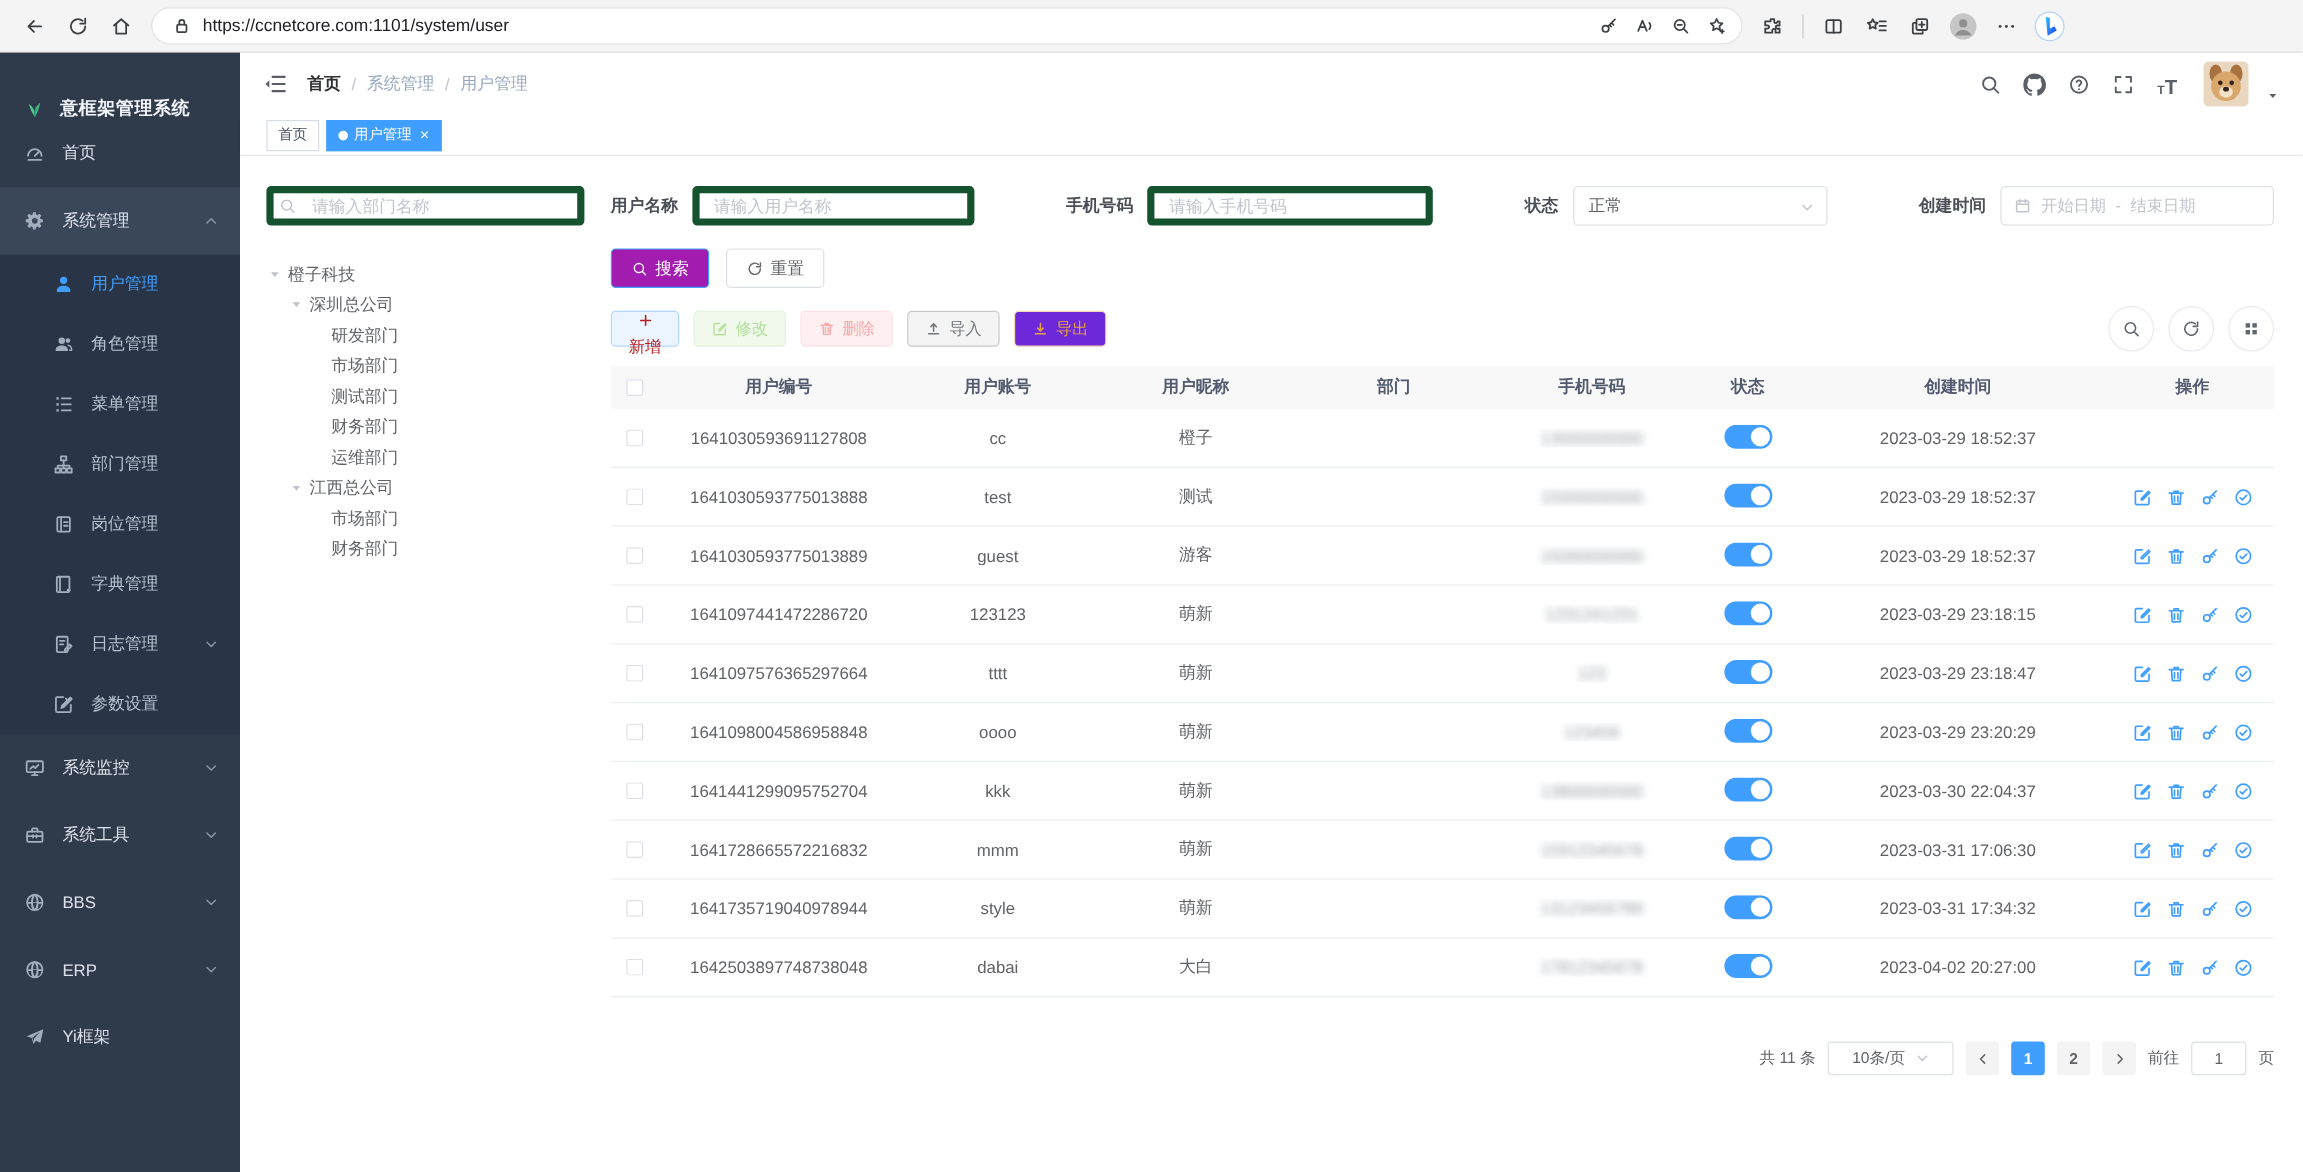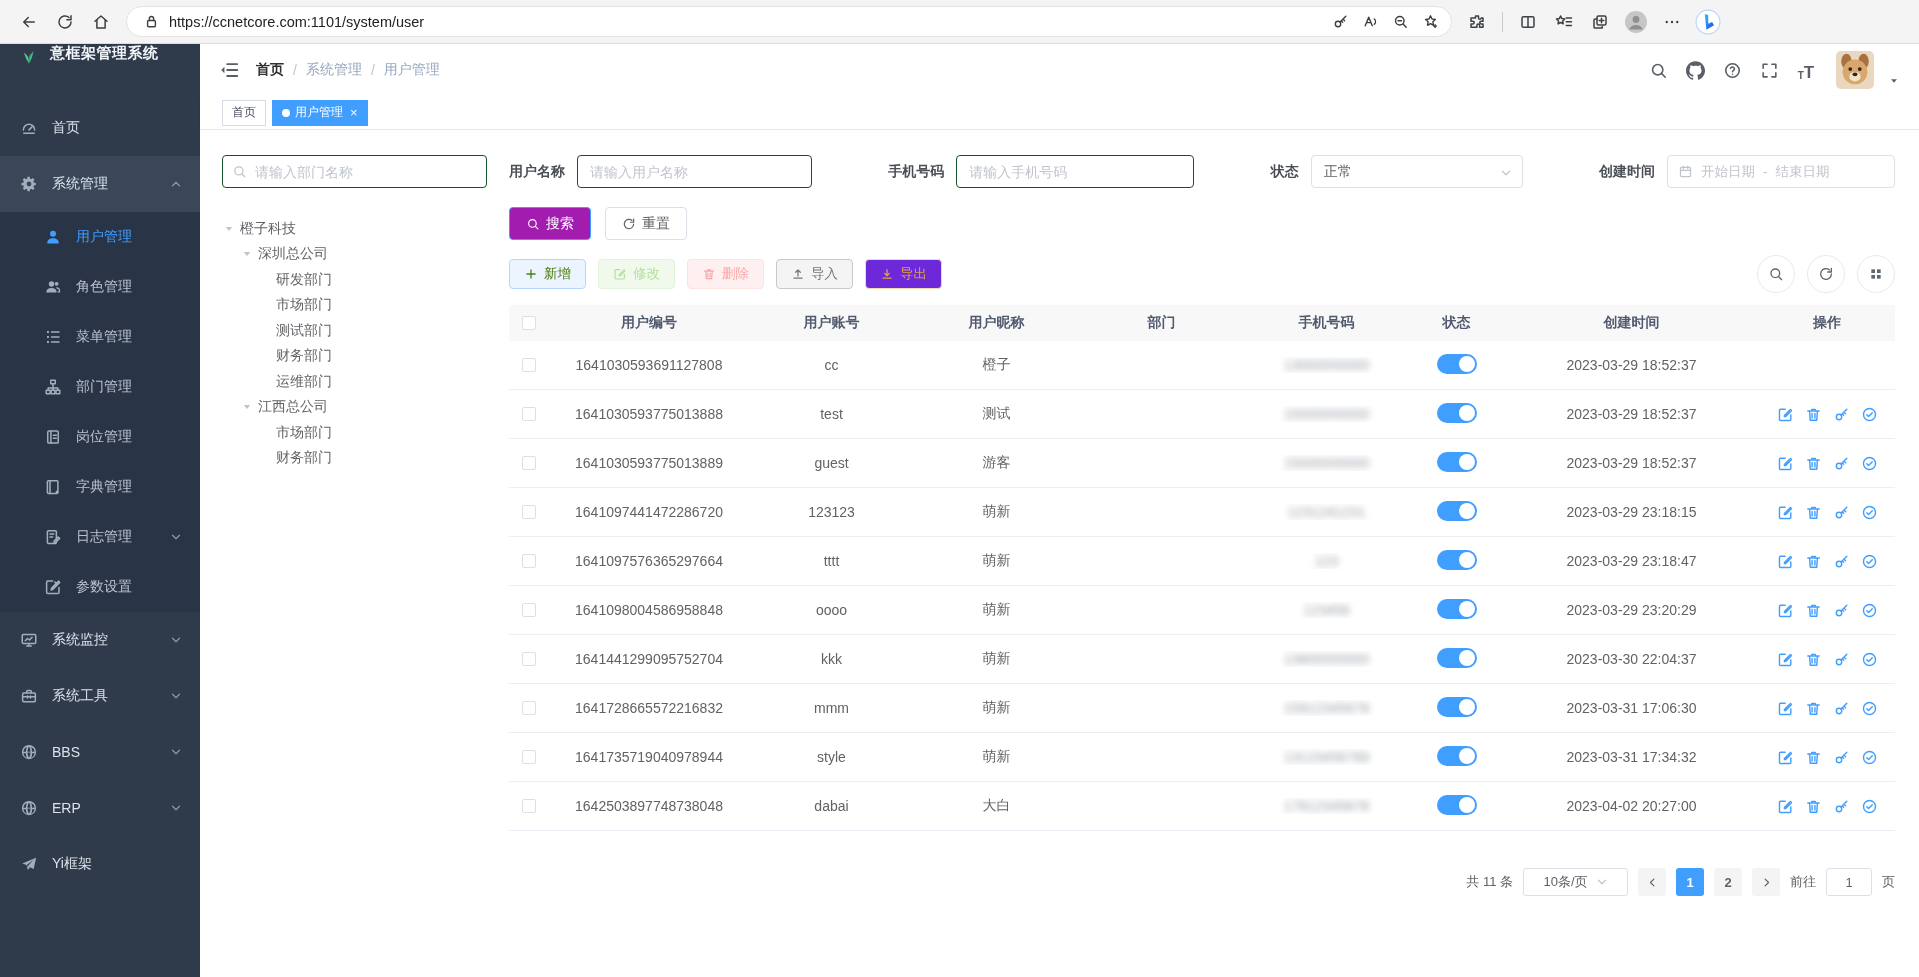--- a/index.html
+++ b/index.html
@@ -17,21 +17,21 @@
     border-radius:16px; display:flex; align-items:center; padding:0 6px 0 14px; margin:0 4px; }
   .urlpill .url { flex:1; font-size:14.5px; color:#202124; margin-left:8px; white-space:nowrap; }
   .urlpill .bico svg { width:17px; height:17px; }
   .vdivider { width:1px; height:20px; background:#c9c9c9; margin:0 4px; }
   .avatar-gray svg { width:24px; height:24px; }
   .bing svg { width:26px; height:26px; }
 
   
   .app { display:flex; height:933px; }
   .sidebar { width:200px; background:#2f3a4b; color:#c3cbd6; flex:0 0 auto; display:flex; flex-direction:column; }
-  .logo { height:56px; display:flex; align-items:flex-start; gap:10px; padding:0 18px; background:#2f3a4b; }
+  .logo { height:56px; display:flex; align-items:flex-end; gap:10px; padding:0 18px; background:#2f3a4b; }
   .logo-text { color:#f2f5f9; font-size:15px; font-weight:700; letter-spacing:.5px; }
   .m-item { height:56px; display:flex; align-items:center; gap:14px; padding:0 18px 0 20px;
     font-size:14px; color:#dbe1e9; cursor:pointer; position:relative; }
   .m-item .m-ico { width:18px; height:18px; color:#a3aebc; }
   .m-item .m-ico svg { width:18px; height:18px; }
   .m-item .m-label { flex:1; }
   .m-item .m-chev { width:12px; height:12px; color:#8b97a6; }
   .m-item .m-chev svg { width:12px; height:12px; }
   .m-item.open-head { background:#394759; }
   .submenu { background:#293547; }
@@ -66,21 +66,21 @@
 
   
   .content { flex:1; background:#fff; padding:25px 24px 0 22px; overflow:hidden; }
   .columns { display:flex; gap:22px; }
   .left-col { width:265px; flex:0 0 auto; }
   .right-col { flex:1; min-width:0; }
 
   .input-wrap { position:relative; }
   .input-wrap .pre-ico { position:absolute; left:10px; top:9px; width:15px; height:15px; color:#c0c4cc; }
   .input-wrap .pre-ico svg { width:15px; height:15px; }
-  input.el-input { width:100%; height:33px; border:1px solid #14532d; border-radius:4px;
+  input.el-input { width:100%; height:33px; border:6px solid #14532d; border-radius:4px;
     font-size:14px; color:#606266; padding:0 12px; outline:none;
     font-family:"Liberation Sans","DejaVu Sans",sans-serif; }
   input.el-input::placeholder { color:#c0c4cc; }
   .input-wrap input.el-input { padding-left:32px; }
 
   .fields { display:flex; justify-content:space-between; align-items:center; }
   .fgroup { display:flex; align-items:center; gap:12px; }
   .flabel { font-size:14px; font-weight:700; color:#4a4f57; white-space:nowrap; }
   .fgroup .finput { width:235px; }
   .fgroup .finput input { padding:0 12px; }
@@ -104,21 +104,21 @@
   .search-row { display:flex; gap:14px; margin-top:19px; }
   .btn { height:33px; border-radius:4px; border:1px solid #dcdfe6; background:#fff; color:#606266;
     font-size:14px; display:inline-flex; align-items:center; gap:6px; padding:0 16px; cursor:pointer;
     font-family:"Liberation Sans","DejaVu Sans",sans-serif; }
   .btn .bic { width:14px; height:14px; } .btn .bic svg { width:14px; height:14px; }
   .btn.primary { background:#a21caf; border-color:#409eff; color:#fff; }
 
   .toolbar-row { display:flex; align-items:center; margin-top:15px; }
   .toolbar { display:flex; gap:12px; }
   .btn.sm { height:30px; padding:0 14px; font-size:13.5px; }
-  .btn.plain-primary { background:#ecf5ff; border-color:#b3d8ff; color:#4d7c0f; }
+  .btn.plain-primary { background:#ecf5ff; border-color:#b3d8ff; color:#b91c1c;flex-direction:column; }
   .btn.plain-success { background:#f0f9eb; border-color:#e1f3d8; color:#b3e19d; }
   .btn.plain-danger  { background:#fef0f0; border-color:#fde2e2; color:#f9a7a7; }
   .btn.plain-info    { background:#f4f4f5; border-color:#c8c9cc; color:#73767a; }
   .btn.plain-warning { background:#6d28d9; border-color:#f5dab1; color:#e6a23c; }
   .tool-circles { margin-left:auto; display:flex; gap:12px; }
   .circle-btn { width:38px; height:38px; border-radius:50%; border:1px solid #e7eaf0; background:#fff;
     display:flex; align-items:center; justify-content:center; color:#5f6770; cursor:pointer; }
   .circle-btn svg { width:16px; height:16px; }
 
   

